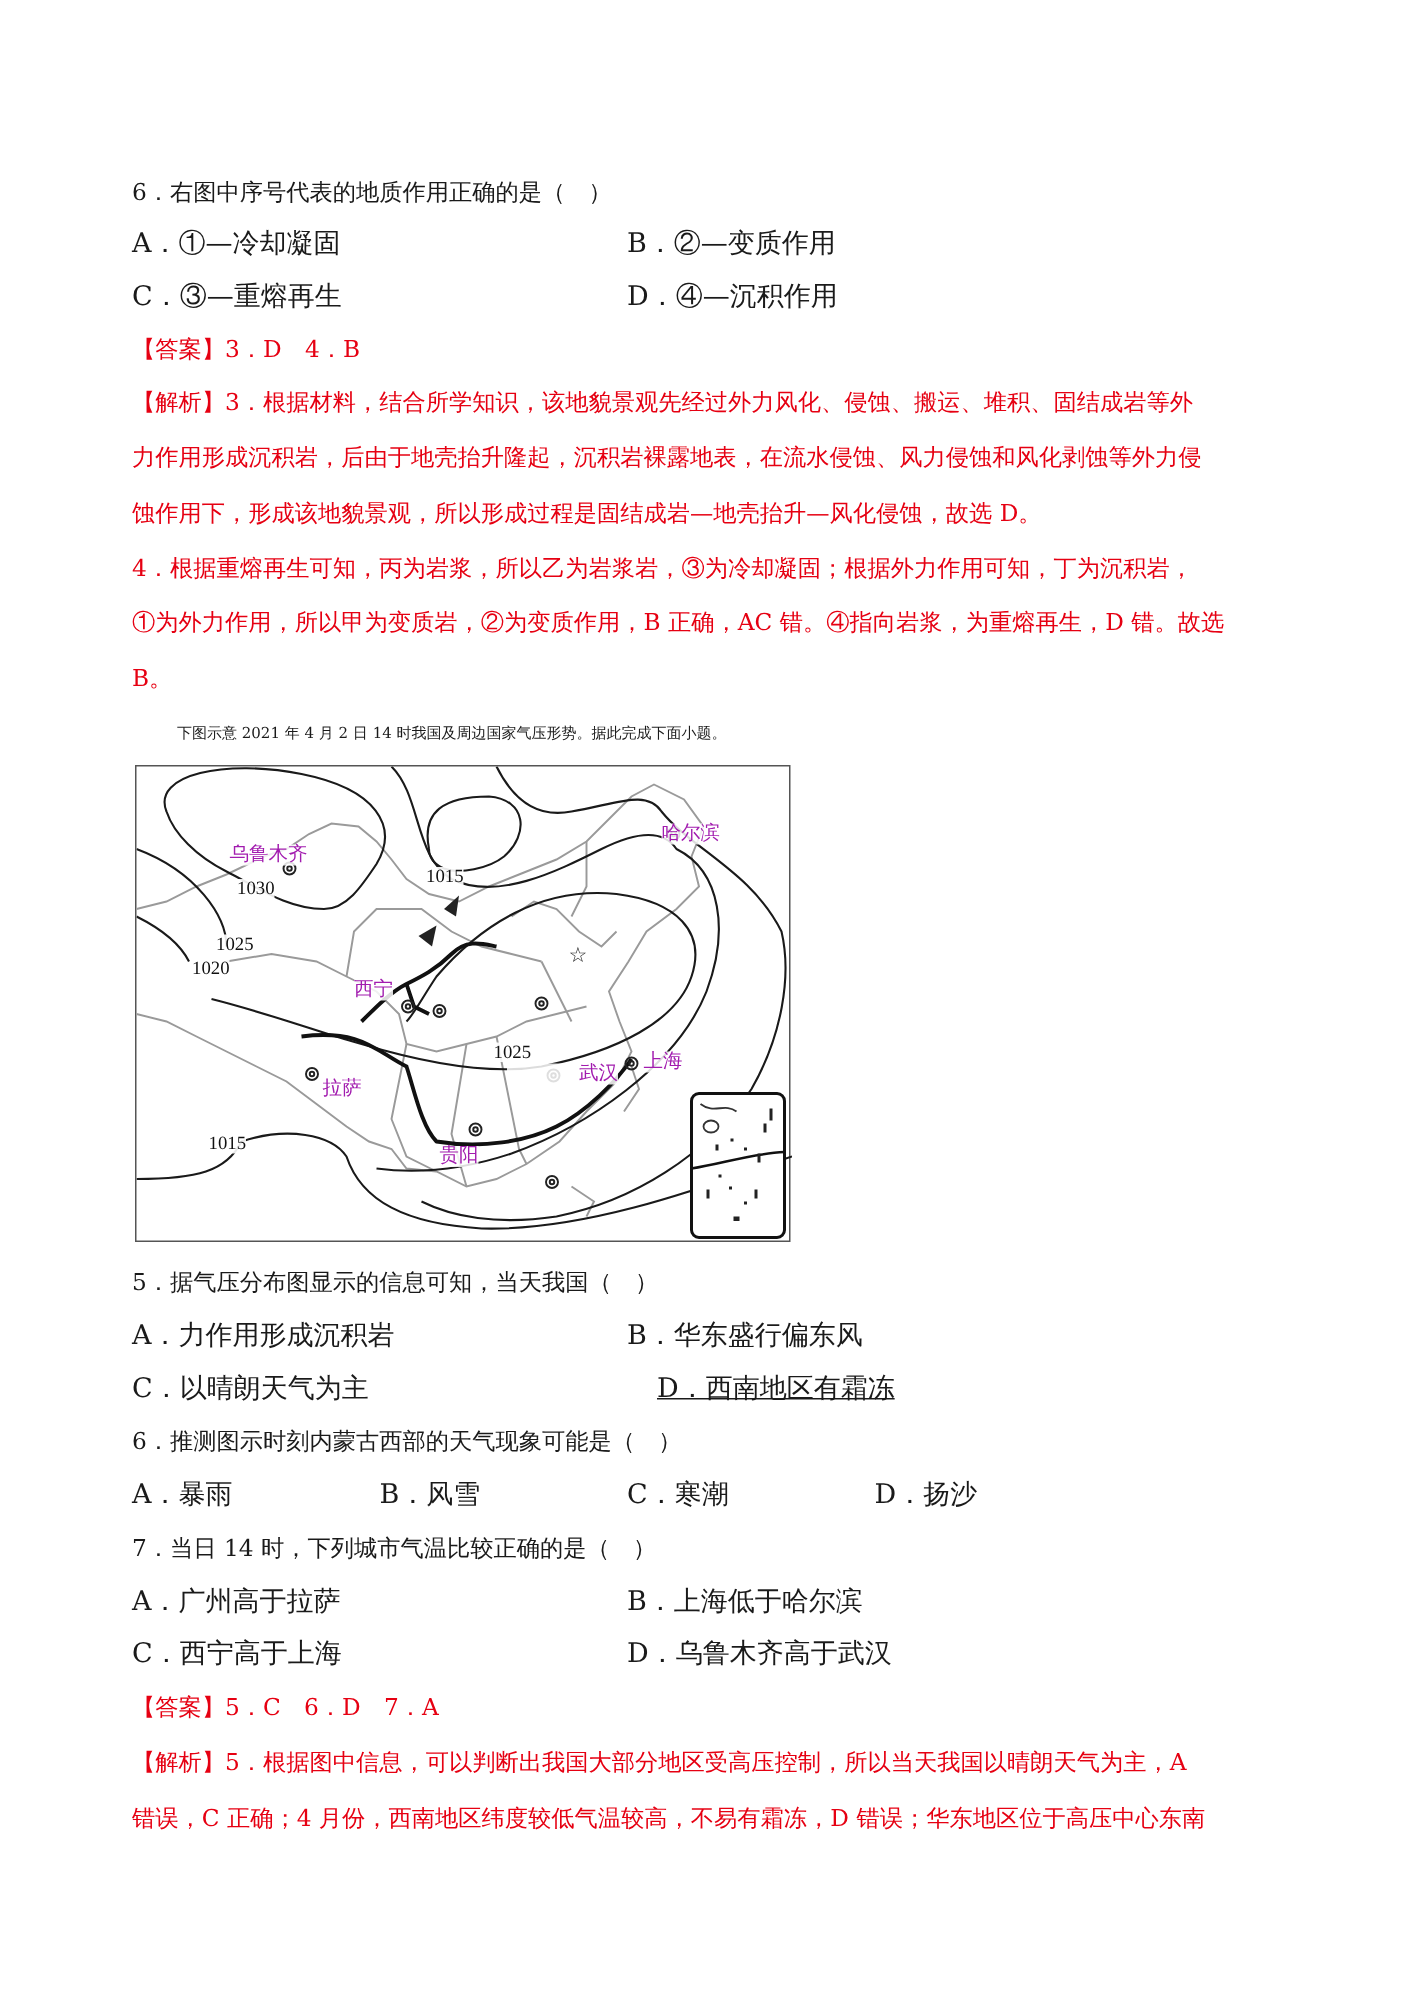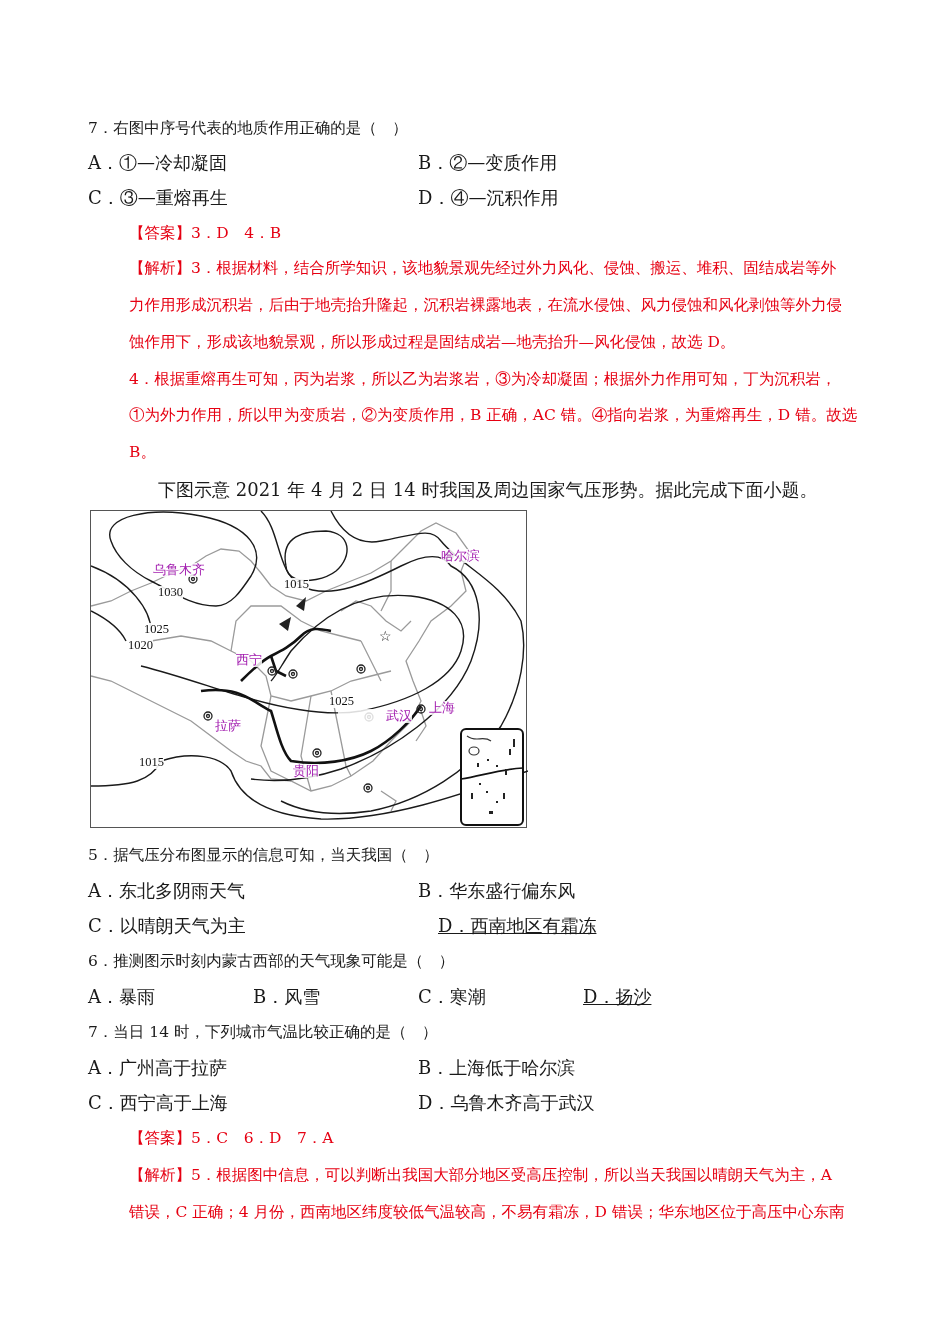--- a/index.html
+++ b/index.html
@@ -1,33 +1,33 @@
 <!DOCTYPE html>
 <html><head>
 <meta charset="utf-8">
 <style>
   html, body { margin: 0; padding: 0; background: #ffffff; }
   body { width: 950px; height: 1344px; position: relative; overflow: hidden;
          font-family: "DejaVu Serif", "Liberation Serif", serif; color: #1a1a1a; }
   .line { position: absolute; left: 88px; font-size: 15.5px; line-height: 20px; white-space: nowrap; }
-  .red { color: #e60012; margin-left: 41px; }
+  .red { color: #e60012; }
   .opt { position: absolute; font-size: 18px; line-height: 20px; white-space: nowrap; }
-  .intro { position: absolute; left: 118px; font-size: 18px; line-height: 20px; white-space: nowrap; margin-left: 40px; }
+  .intro { position: absolute; left: 118px; font-size: 10px; line-height: 20px; white-space: nowrap; }
   .map { position: absolute; left: 90px; top: 510px; width: 437px; height: 318px;
          border: 1.5px solid #555; box-sizing: border-box; background: #fff; }
   .map svg { position: absolute; left: 0; top: 0; }
   .lbl { position: absolute; font-size: 13px; line-height: 14px; white-space: nowrap;
          font-family: "DejaVu Serif", serif; color: #a21caf; background: rgba(255,255,255,0.85); }
   .iso { position: absolute; font-size: 12.5px; line-height: 13px; white-space: nowrap;
          font-family: "Liberation Serif", serif; color: #111; background: rgba(255,255,255,0.9); }
 </style>
 </head>
 <body>
 
-<div class="line" style="top:118px;">7．右图中序号代表的地质作用正确的是（　）</div>
+<div class="line" style="top:118px;">6．右图中序号代表的地质作用正确的是（　）</div>
 <div class="opt" style="left:88px; top:153px;">A．①—冷却凝固</div>
 <div class="opt" style="left:418px; top:153px;">B．②—变质作用</div>
 <div class="opt" style="left:88px; top:188px;">C．③—重熔再生</div>
 <div class="opt" style="left:418px; top:188px;">D．④—沉积作用</div>
 
 <div class="line red" style="top:223px;">【答案】3．D　4．B</div>
 
 <div class="line red" style="top:258px;">【解析】3．根据材料，结合所学知识，该地貌景观先经过外力风化、侵蚀、搬运、堆积、固结成岩等外</div>
 <div class="line red" style="top:295px;">力作用形成沉积岩，后由于地壳抬升隆起，沉积岩裸露地表，在流水侵蚀、风力侵蚀和风化剥蚀等外力侵</div>
 <div class="line red" style="top:332px;">蚀作用下，形成该地貌景观，所以形成过程是固结成岩—地壳抬升—风化侵蚀，故选 D。</div>
@@ -133,30 +133,30 @@
 
   <div class="iso" style="left:67px; top:75px;">1030</div>
   <div class="iso" style="left:193px; top:67px;">1015</div>
   <div class="iso" style="left:53px; top:112px;">1025</div>
   <div class="iso" style="left:37px; top:128px;">1020</div>
   <div class="iso" style="left:238px; top:184px;">1025</div>
   <div class="iso" style="left:48px; top:245px;">1015</div>
 </div>
 
 <div class="line" style="top:845px;">5．据气压分布图显示的信息可知，当天我国（　）</div>
-<div class="opt" style="left:88px; top:881px;">A．东北多阴雨天气</div>
+<div class="opt" style="left:88px; top:881px;">A．力作用形成沉积岩</div>
 <div class="opt" style="left:418px; top:881px;">B．华东盛行偏东风</div>
 <div class="opt" style="left:88px; top:916px;">C．以晴朗天气为主</div>
 <div class="opt" style="left:438px; top:916px;text-decoration:underline;">D．西南地区有霜冻</div>
 
 <div class="line" style="top:951px;">6．推测图示时刻内蒙古西部的天气现象可能是（　）</div>
 <div class="opt" style="left:88px; top:987px;">A．暴雨</div>
 <div class="opt" style="left:253px; top:987px;text-align:right;">B．风雪</div>
 <div class="opt" style="left:418px; top:987px;">C．寒潮</div>
-<div class="opt" style="left:583px; top:987px;text-decoration:underline;">D．扬沙</div>
+<div class="opt" style="left:583px; top:987px;">D．扬沙</div>
 
 <div class="line" style="top:1022px;">7．当日 14 时，下列城市气温比较正确的是（　）</div>
 <div class="opt" style="left:88px; top:1058px;">A．广州高于拉萨</div>
 <div class="opt" style="left:418px; top:1058px;">B．上海低于哈尔滨</div>
 <div class="opt" style="left:88px; top:1093px;">C．西宁高于上海</div>
 <div class="opt" style="left:418px; top:1093px;">D．乌鲁木齐高于武汉</div>
 
 <div class="line red" style="top:1128px;">【答案】5．C　6．D　7．A</div>
 
 <div class="line red" style="top:1165px;">【解析】5．根据图中信息，可以判断出我国大部分地区受高压控制，所以当天我国以晴朗天气为主，A</div>

